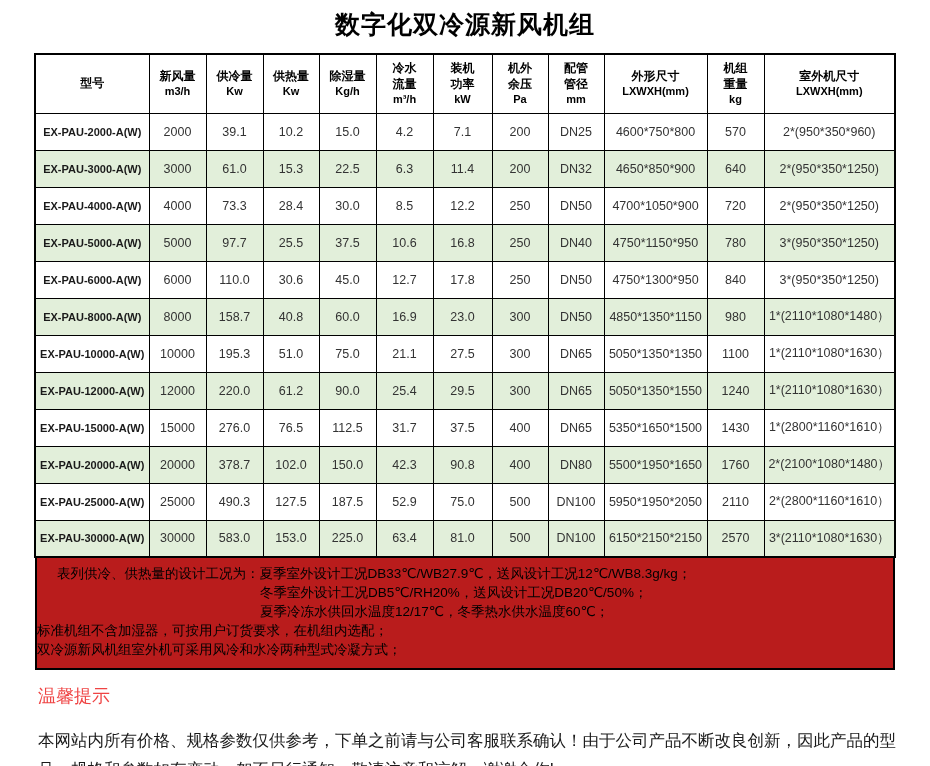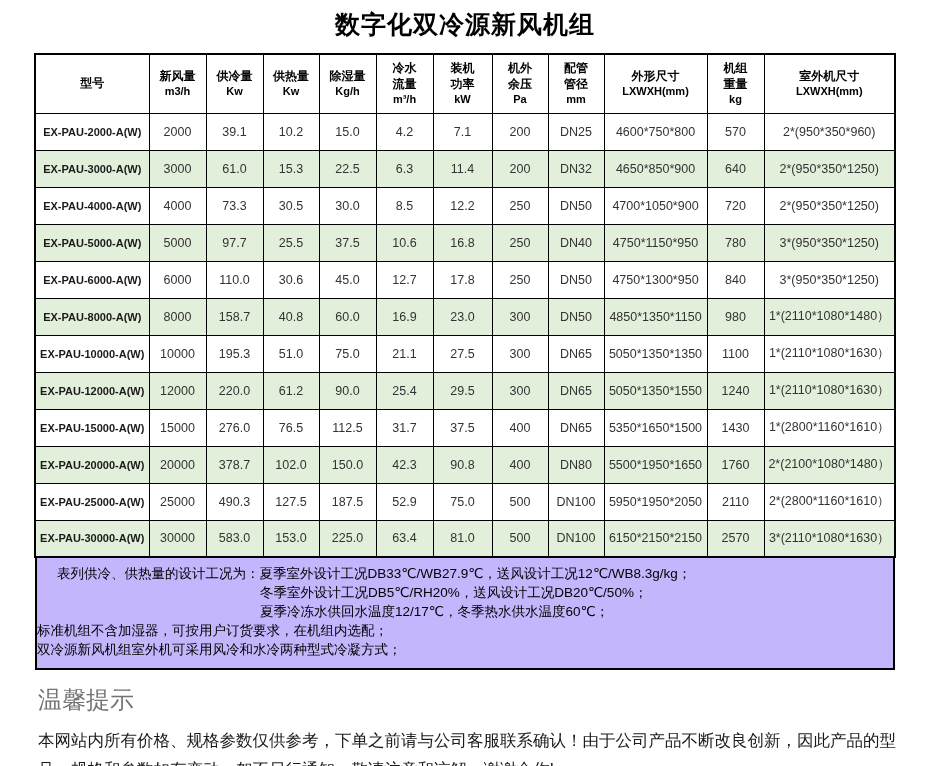--- a/index.html
+++ b/index.html
@@ -52,38 +52,38 @@
     font-size: 11px;
     font-weight: bold;
     color: #1a1a1a;
   }
   table.spec tr.alt td { background: #e2efda; }
 
   .notes-box {
     width: 860px;
     margin: -2px auto 0 auto;
     border: 2px solid #000;
-    background: #c4b5fd;
+    background: #b91c1c;
     padding: 6px 4px 9px 0;
   }
   .note-line {
     font-size: 13.5px;
     line-height: 19px;
     color: #000;
     white-space: nowrap;
   }
   .note-line.n1 { padding-left: 20px; }
   .note-line.n2, .note-line.n3 { padding-left: 223px; }
   .note-line.n4, .note-line.n5, .note-line.n6 { }
 
   .footer { padding: 14px 14px 0 38px; }
   .footer-heading {
-    font-size: 24px;
-    color: #737373;
-    margin-bottom: 10px;
+    font-size: 18px;
+    color: #ef4444;
+    margin-bottom: 18px;
     font-weight: normal;
   }
   .footer-paragraph {
     font-size: 16.5px;
     line-height: 29px;
     color: #1a1a1a;
     width: 878px;
   }
 </style>
 </head>
@@ -190,21 +190,21 @@
           <td>200</td>
           <td>DN32</td>
           <td>4650*850*900</td>
           <td>640</td>
           <td>2*(950*350*1250)</td>
         </tr>
         <tr>
           <td class="model">EX-PAU-4000-A(W)</td>
           <td>4000</td>
           <td>73.3</td>
-          <td>30.5</td>
+          <td>28.4</td>
           <td>30.0</td>
           <td>8.5</td>
           <td>12.2</td>
           <td>250</td>
           <td>DN50</td>
           <td>4700*1050*900</td>
           <td>720</td>
           <td>2*(950*350*1250)</td>
         </tr>
         <tr class="alt">

